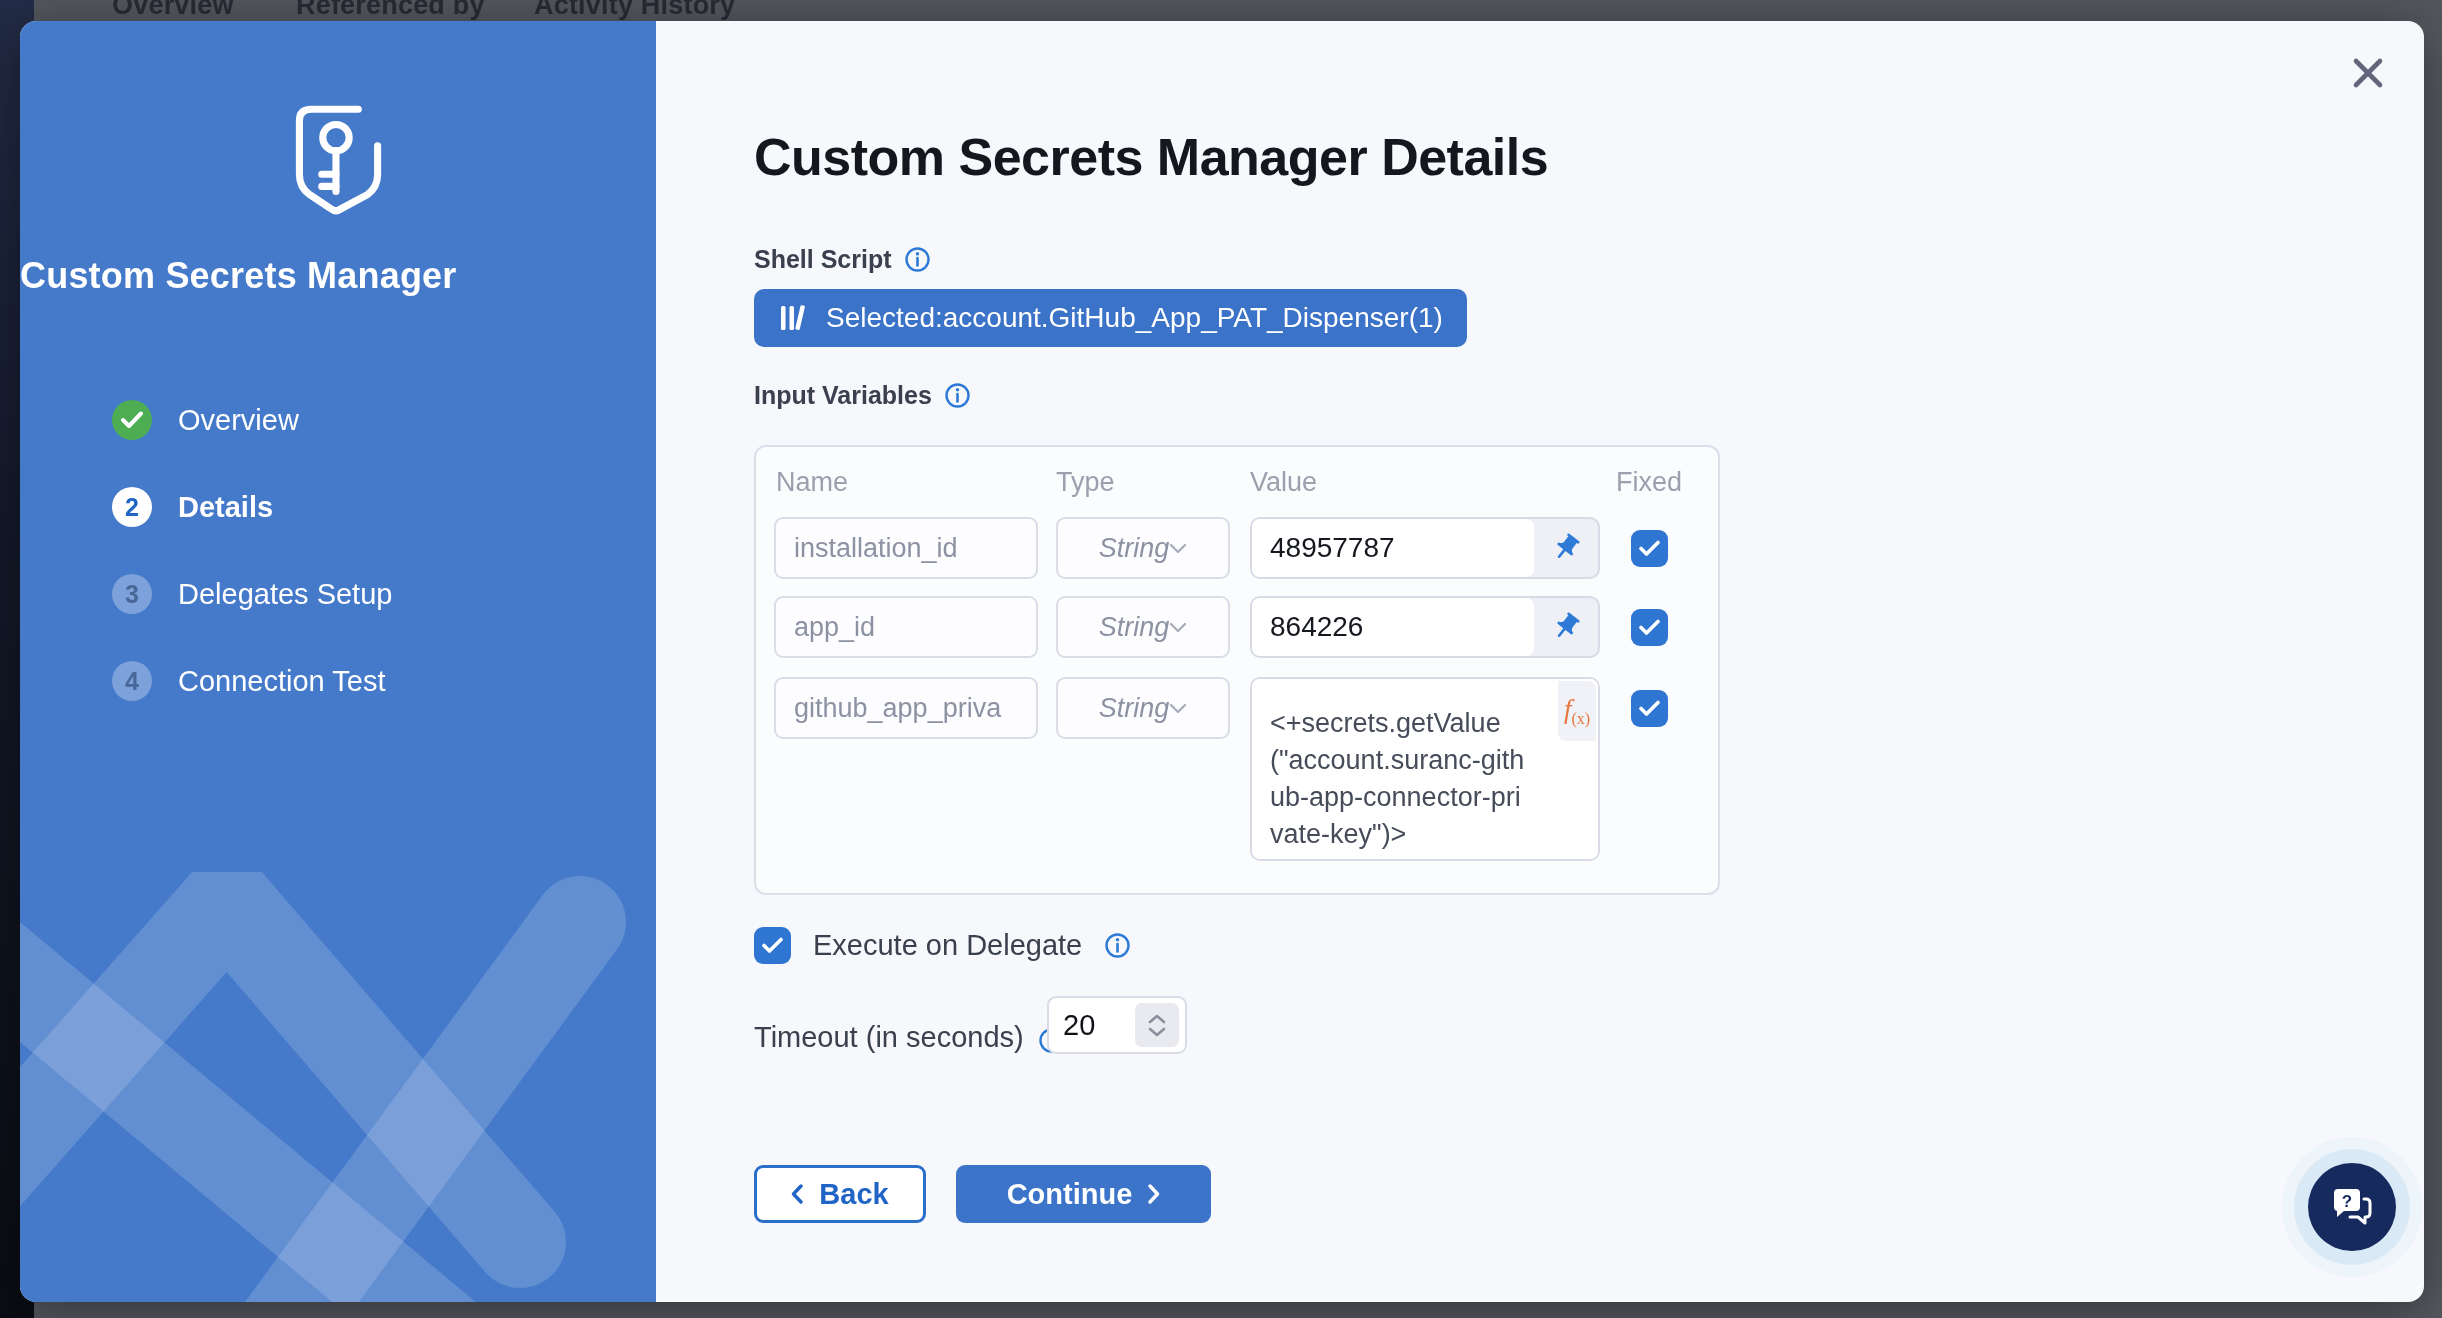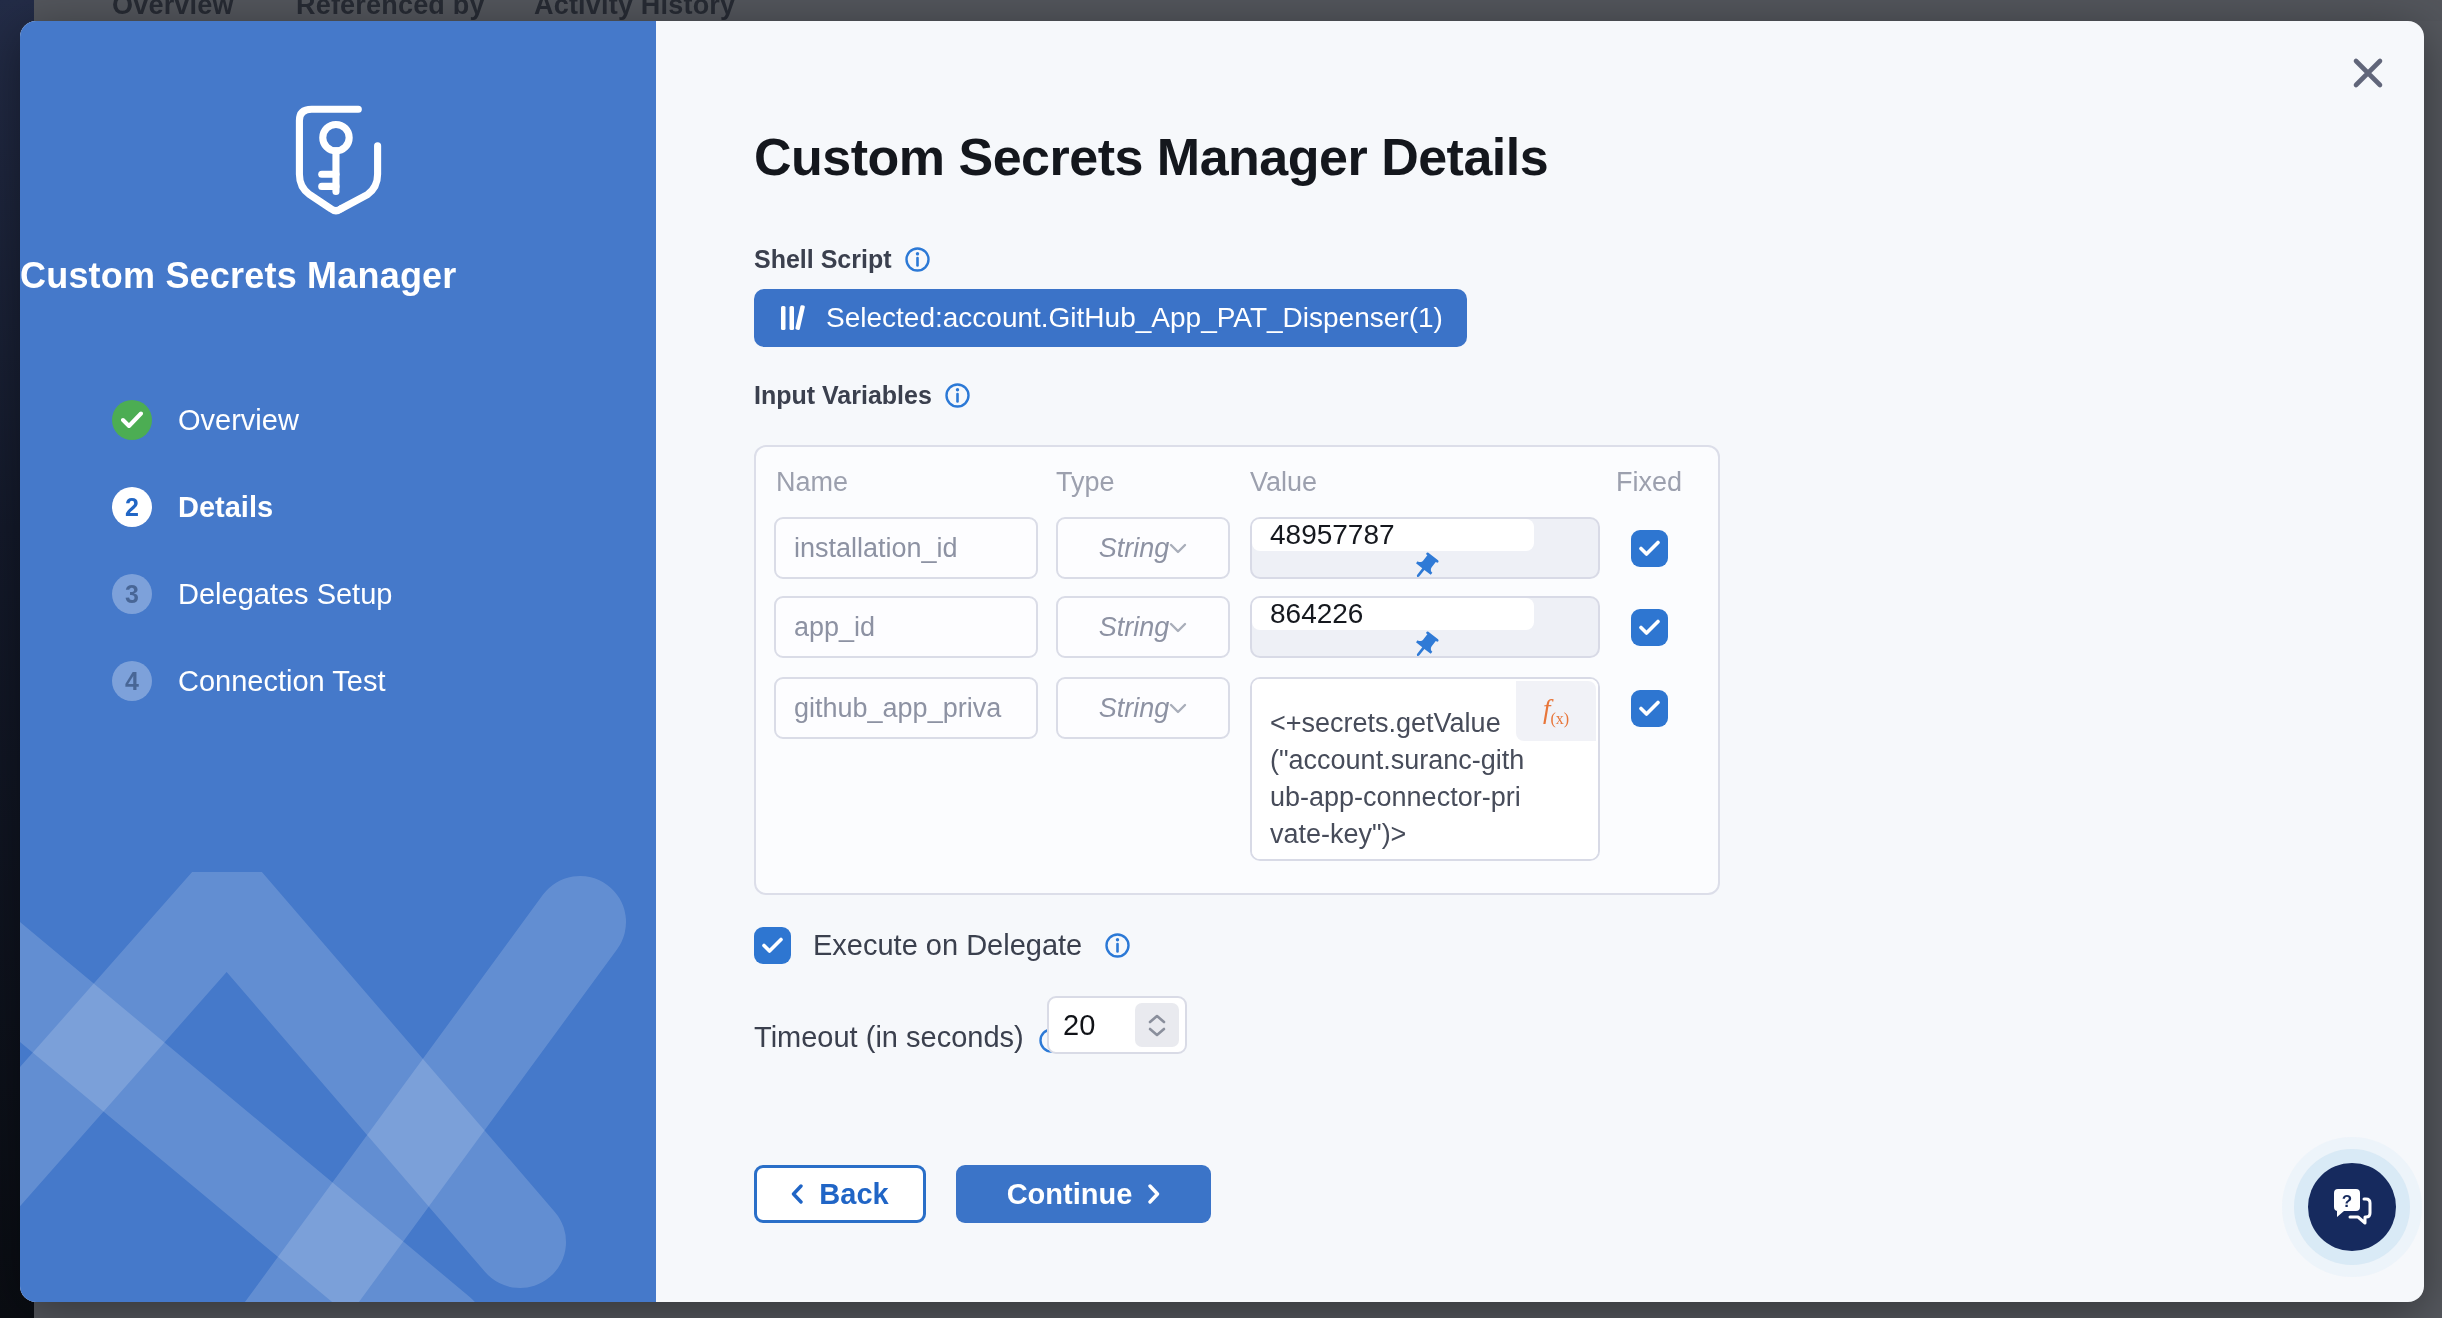--- a/index.html
+++ b/index.html
@@ -73,31 +73,31 @@
   .col-type { left:300px; width:174px; }
   .col-val  { left:494px; width:350px; }
   .col-fix  { left:850px; width:86px; display:flex; justify-content:center; align-items:center; }
 
   .txt-input { width:100%; height:100%; border:2px solid #dadce7; border-radius:9px;
                background:#fdfdff; font-family:inherit; font-size:27px; color:#8d92a3;
                padding:0 18px; white-space:nowrap; overflow:hidden; display:flex;
                align-items:center; }
   .type-select { justify-content:center; cursor:pointer;font-style:italic; }
   .val-wrap { position:relative; width:100%; height:100%; background:#eef0f6;
-              border:2px solid #d8dae6; border-radius:10px; display:flex;flex-direction:column; }
+              border:2px solid #d8dae6; border-radius:10px; display:flex; }
   .val-inner { background:#fff; border-radius:8px; width:282px; height:100%;
                display:flex; align-items:center; padding:0 18px; font-size:28px;
                color:#15181e; }
   .val-iconbox { flex:1; display:flex; align-items:center; justify-content:center;
                  background:none; border:none; cursor:pointer; }
   .val-wrap.tall { height:184px; background:#fff; }
   .val-inner.tall { width:100%; height:100%; align-items:flex-start;
                     padding:26px 66px 18px 18px; font-size:27px; line-height:37px;
                     color:#474c5a; word-break:break-all; white-space:normal; }
-  .fx-corner { position:absolute; right:2px; top:2px; width:80px; height:60px;
+  .fx-corner { position:absolute; right:2px; top:2px; width:38px; height:60px;
                background:#f1f2f7; border-radius:0 8px 0 8px; display:flex;
                align-items:center; justify-content:center; border:none; cursor:pointer;
                color:#e8763a; font-size:27px; font-style:italic;
                font-family:"Liberation Serif", serif; }
   .fx-corner sub { font-size:16px; font-style:normal; }
 
   .checkbox { width:37px; height:37px; border-radius:9px; background:#2e76d1;
               border:none; display:flex; align-items:center; justify-content:center;
               cursor:pointer; }
 

